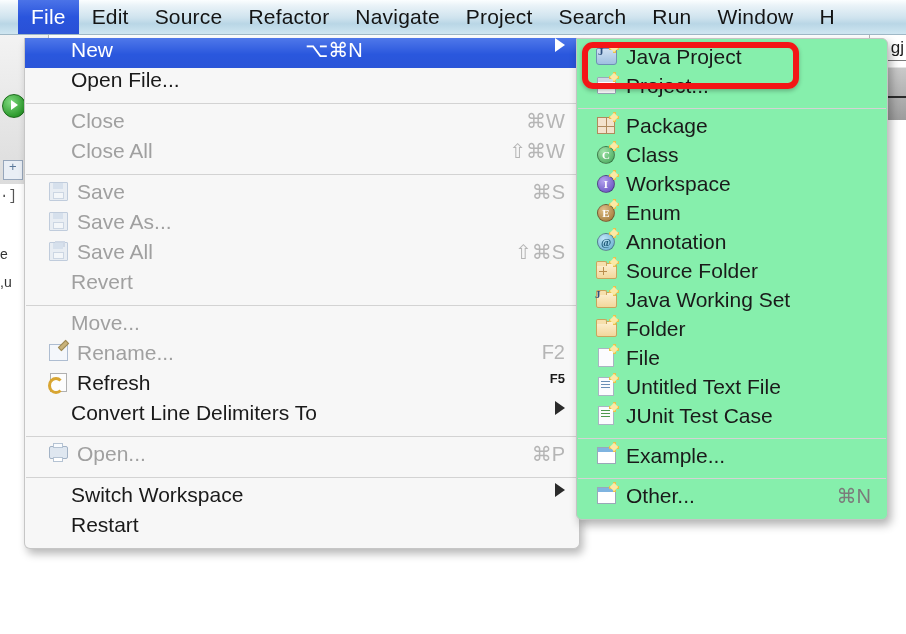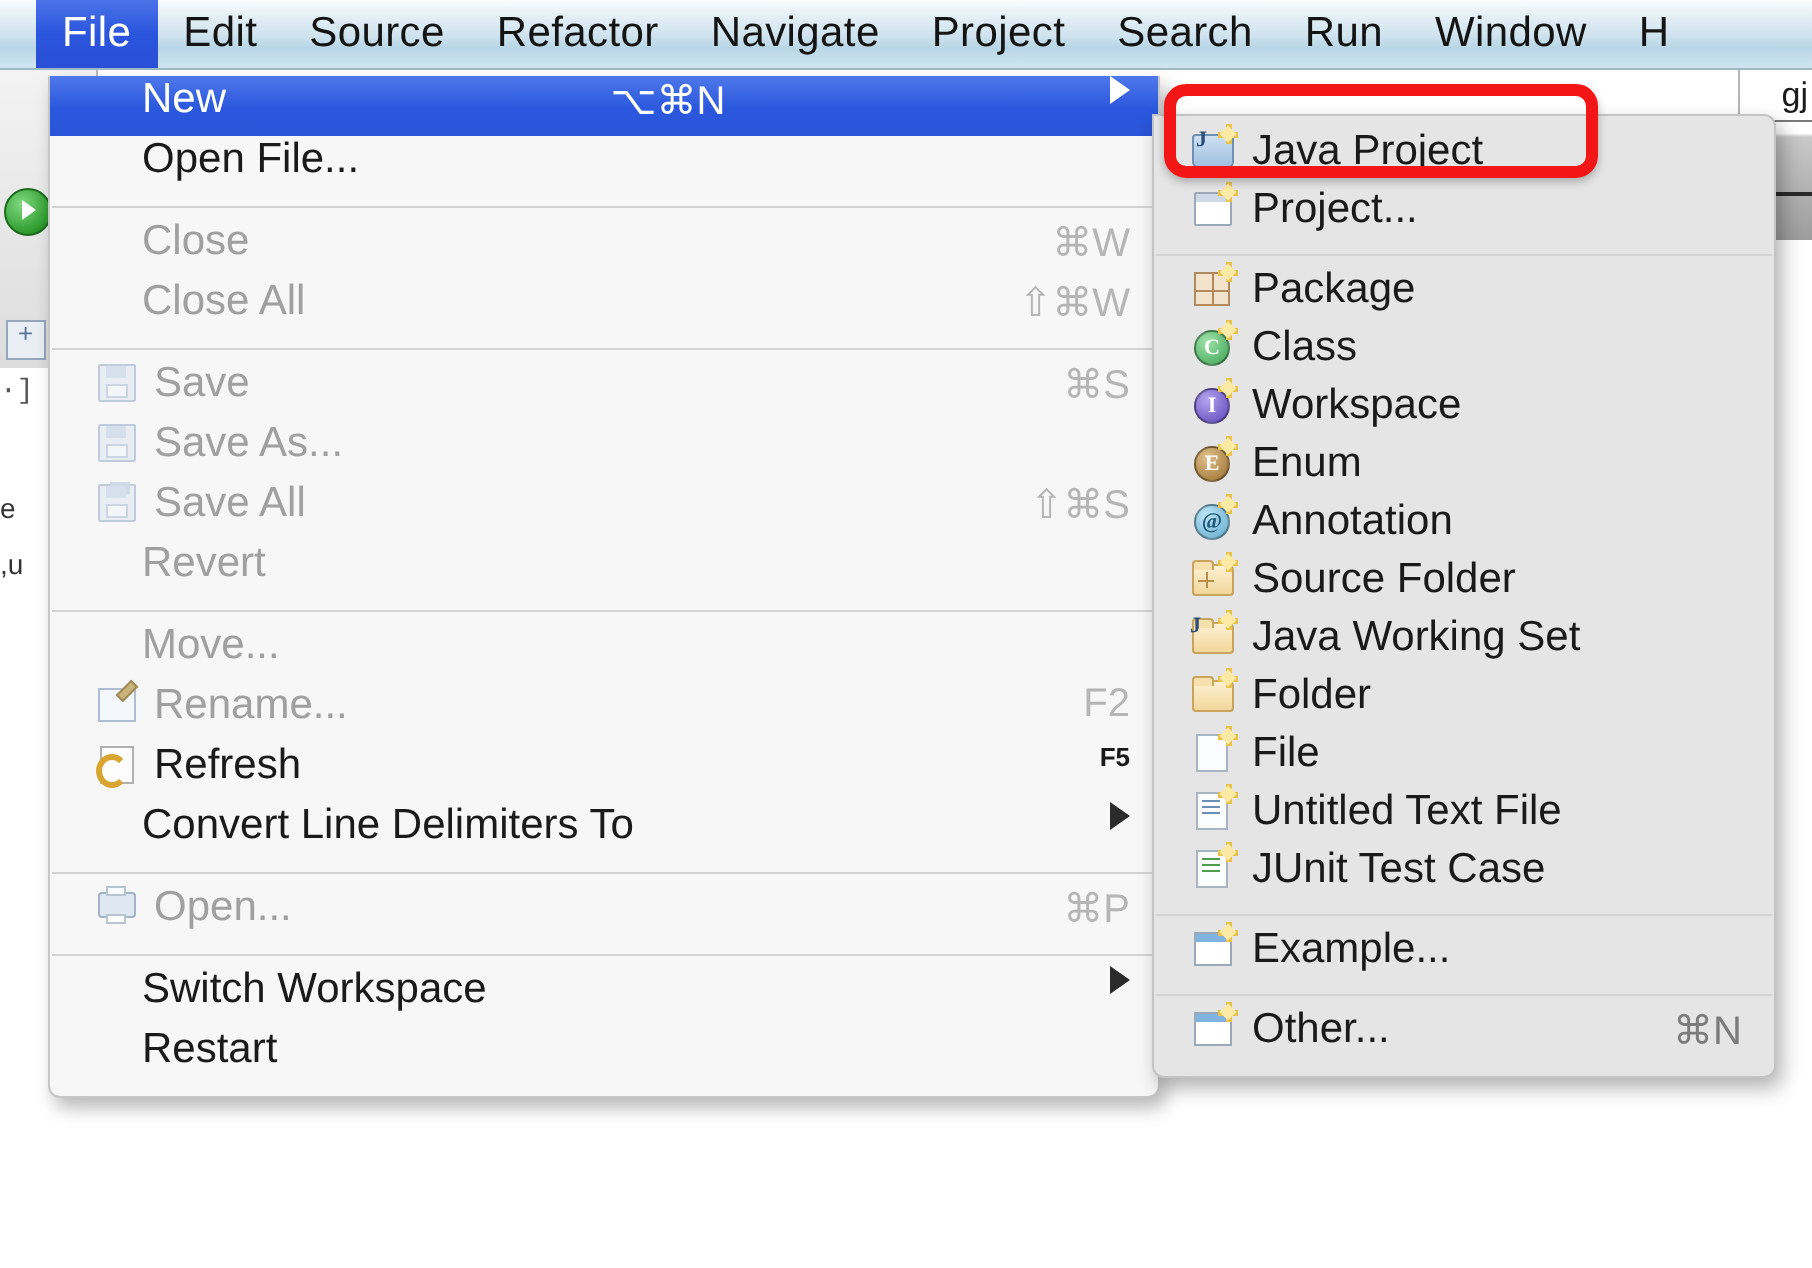--- a/index.html
+++ b/index.html
@@ -100,28 +100,27 @@
     background:linear-gradient(to bottom,#4f78ea 0%,#2a57dd 55%,#2a55d8 100%);
     color:#ffffff;
   }
   .mi.sel .key{color:#ffffff;}
   .mi.sel .arrow{border-left-color:#ffffff;}
   .sep{height:1px;background:#d3d3d3;margin:5px 1px;}
 
   
   #new-submenu{
     position:absolute;left:576px;top:38px;width:312px;
-    background:#e5e5e5;
+    background:#86efac;
     border:1px solid #c4c4c4;
     border-radius:6px;
     border-top-left-radius:0;
     box-shadow:3px 5px 10px rgba(0,0,0,.30);
     padding:6px 0 6px 0;
     box-sizing:border-box;
-    margin-top:19px;
   }
   #new-submenu .mi{height:29px;padding-right:16px;}
   #new-submenu .mi .ico{margin-left:18px;margin-right:9px;}
   #new-submenu .mi .lbl{font-size:21px;}
 
   
   #red-ring{
     position:absolute;left:582px;top:42px;width:217px;height:47px;
     border:6px solid #f31616;border-radius:11px;
     box-sizing:border-box;pointer-events:none;

